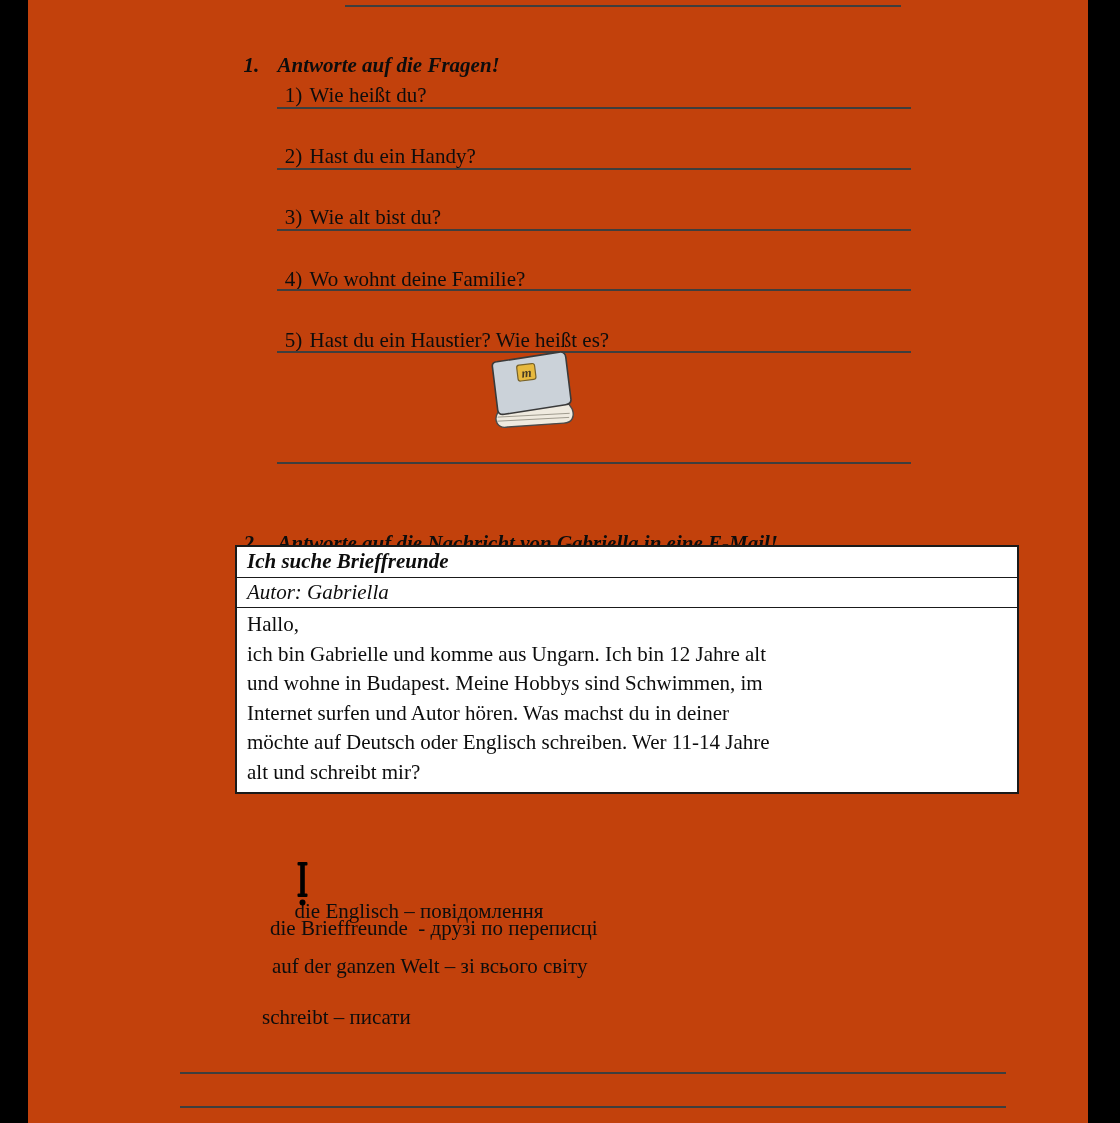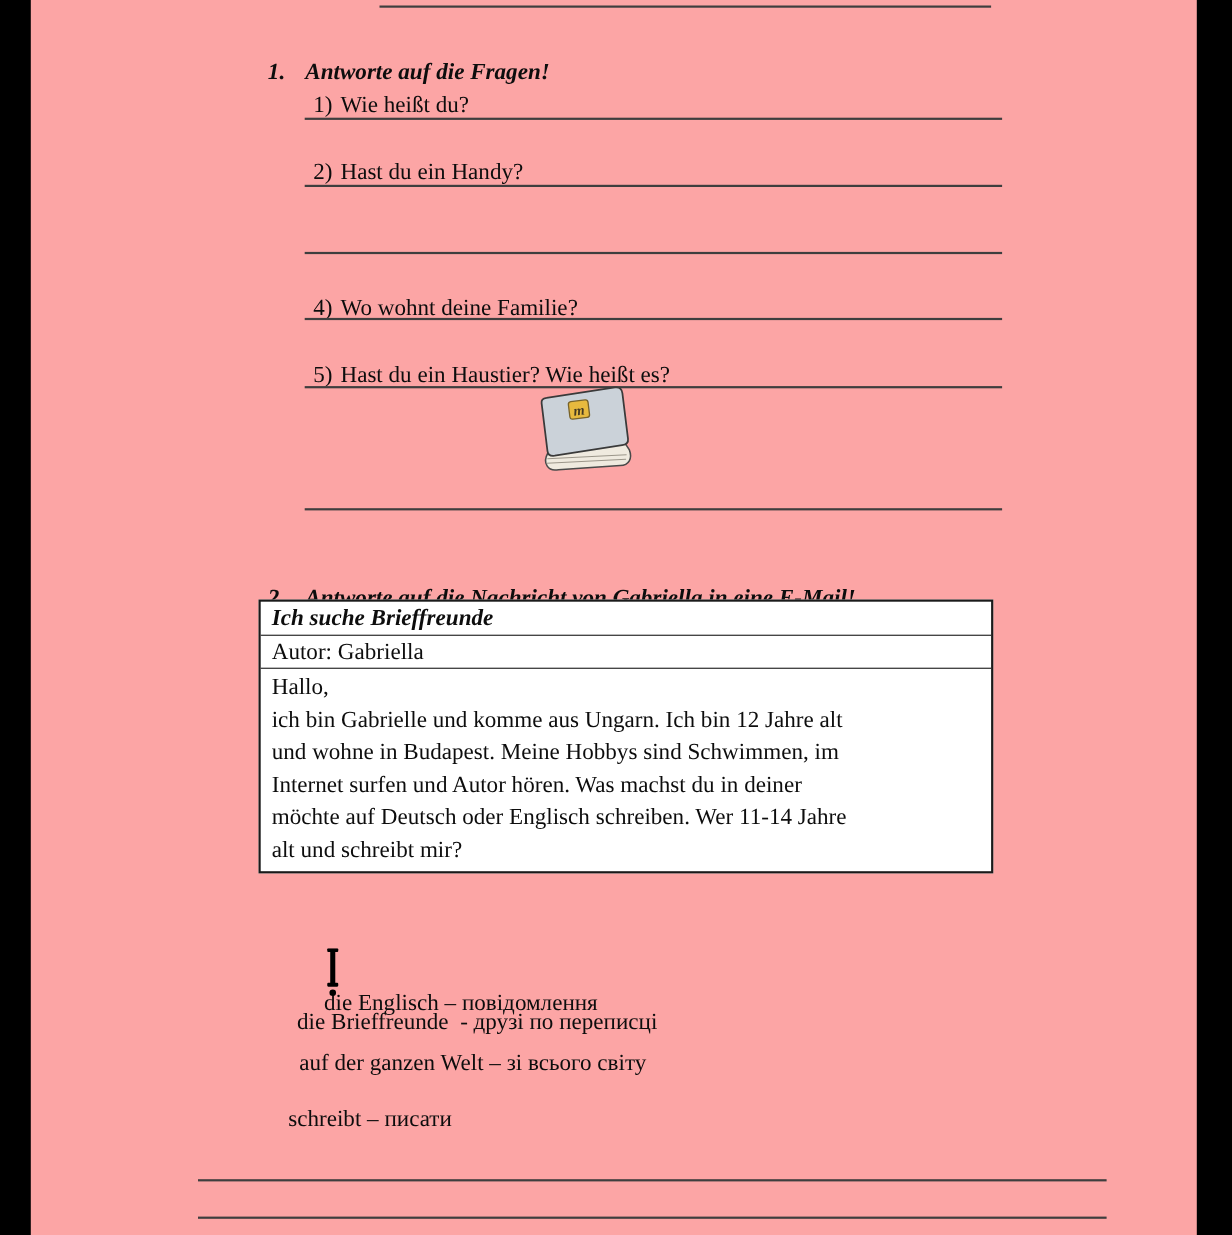--- a/index.html
+++ b/index.html
@@ -8,21 +8,21 @@
     background:#000;
     font-family:"Liberation Serif", serif;
     color:#0d0d0d;
     position:relative;
     overflow:hidden;
   }
   .stage { position:absolute; inset:0; }
   .page {
     position:absolute; left:28px; top:0;
     width:1060px; height:1123px;
-    background:#fca5a5;
+    background:#c2410c;
   }
   .rule { position:absolute; height:1.5px; background:#3e3e3e; }
   .top-rule { left:317px; top:5px; width:556px; }
 
   .heading {
     position:absolute; left:184px;
     font-weight:bold; font-style:italic;
     font-size:21px; line-height:28px; white-space:pre;
   }
   .h-num { display:inline-block; width:34px; }
@@ -32,26 +32,26 @@
   .q { position:absolute; left:218px; font-size:21px; line-height:28px; white-space:pre;text-align:center; }
   .qnum { display:inline-block; width:32px; }
   .q1{top:53px} .q2{top:114px} .q3{top:175px} .q4{top:237px} .q5{top:298px} .q6{top:409px}
 
   .a { left:249px; width:634px; }
   .a1{top:107px} .a2{top:168px} .a3{top:229px} .a4{top:289px} .a5{top:351px} .a6{top:462px}
 
   .book { position:absolute; left:452px; top:350px; }
 
   .msg-table {
-    position:absolute; left:207px; top:545px; width:668px;
+    position:absolute; left:207px; top:545px; width:784px;
     border:2px solid #1a1a1a; font-size:21px; background:#fff;
   }
   .msg-row { padding:2px 10px 2px 10px; line-height:25.5px; border-bottom:1.5px solid #1a1a1a; }
   .subject { font-weight:bold; font-style:italic; }
-  .author { }
+  .author { font-style:italic; }
   .msg-body { padding:2px 10px 5px 10px; }
   .body-line { line-height:29.5px; white-space:pre;font-family:Liberation Serif, serif; }
 
   .vocab { position:absolute; font-size:21px; line-height:28px; white-space:pre; }
   .v1{ left:235px; top:869px; }
   .v2{ left:242px; top:914px; }
   .v3{ left:244px; top:952px;text-align:right; }
   .v4{ left:234px; top:1003px; }
 
   .caret { position:absolute; left:33px; top:-7px; width:13px; height:44px; }
@@ -74,20 +74,23 @@
     <div class="q q1">
       <span class="qnum">1)</span><span>Wie heißt du?</span>
     </div>
     <div class="rule a a1"></div>
 
     <div class="q q2">
       <span class="qnum">2)</span><span>Hast du ein Handy?</span>
     </div>
     <div class="rule a a2"></div>
 
+    <div class="q q3">
+      <span class="qnum">3)</span><span>Wie alt bist du?</span>
+    </div>
     <div class="rule a a3"></div>
 
     <div class="q q4">
       <span class="qnum">4)</span><span>Wo wohnt deine Familie?</span>
     </div>
     <div class="rule a a4"></div>
 
     <div class="q q5">
       <span class="qnum">5)</span><span>Hast du ein Haustier? Wie heißt es?</span>
     </div>

